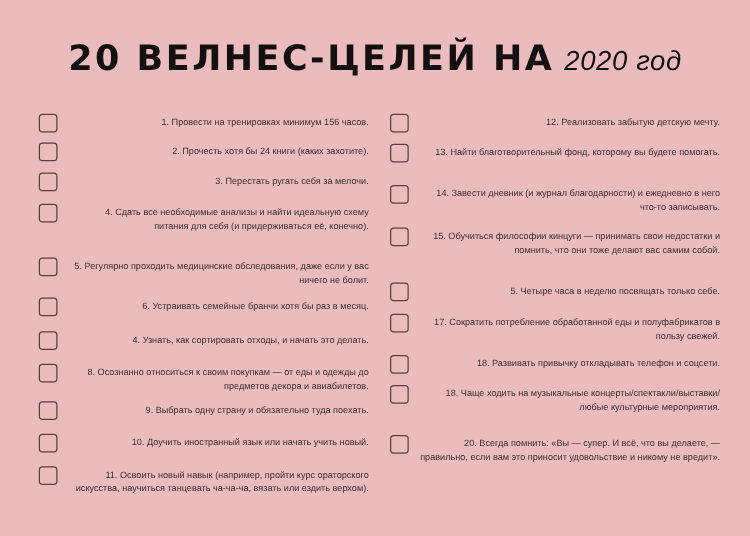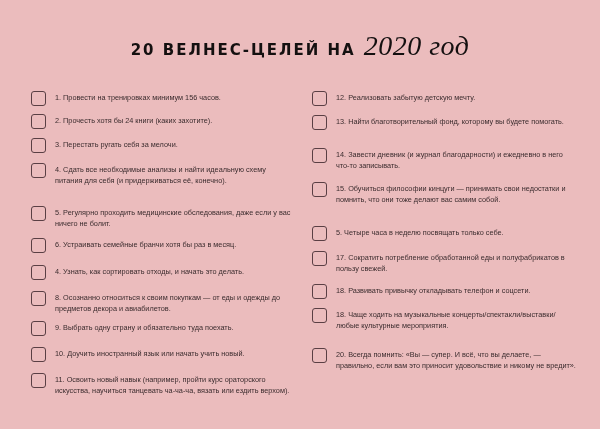--- a/index.html
+++ b/index.html
@@ -8,32 +8,33 @@
     background: #ebbcbd;
     font-family: "Liberation Sans", "DejaVu Sans", sans-serif;
     color: #3a2a2c;
     position: relative;
   }
   .title {
     position: absolute; left: 0; right: 0; top: 30px;
     text-align: center; font-size: 23px; letter-spacing: 1.5px;
     color: #141010; white-space: nowrap;
   }
-  .title .bold { font-family: "DejaVu Sans", sans-serif; font-weight: bold; font-size: 15px; letter-spacing: 2px; }
-  .title .italic { font-family: Liberation Serif, serif; font-style: italic; font-size: 28px; letter-spacing: 0.5px; }
+  .title .bold { font-family: "DejaVu Sans", sans-serif; font-weight: bold; font-size: 28px; letter-spacing: 2px; }
+  .title .italic { font-family: Liberation Sans, sans-serif; font-style: italic; font-size: 22px; letter-spacing: 0.5px; }
   .item { position: absolute; width: 250px; }
   .box {
     position: absolute; left: 0; top: -2px;
     width: 13px; height: 13px;
     border: 1.3px solid #5a3f44; border-radius: 3px;
   }
   .text {
     position: absolute; left: 24px; top: 0;
     font-size: 7.3px; line-height: 10.5px; color: #3b2c2e;
     width: 240px;
+    text-align: right;
   }
 </style>
 </head>
 <body>
 
 <div class="title">
   <span class="bold">20 ВЕЛНЕС-ЦЕЛЕЙ НА</span>
   <span class="italic">2020 год</span>
 </div>
 

